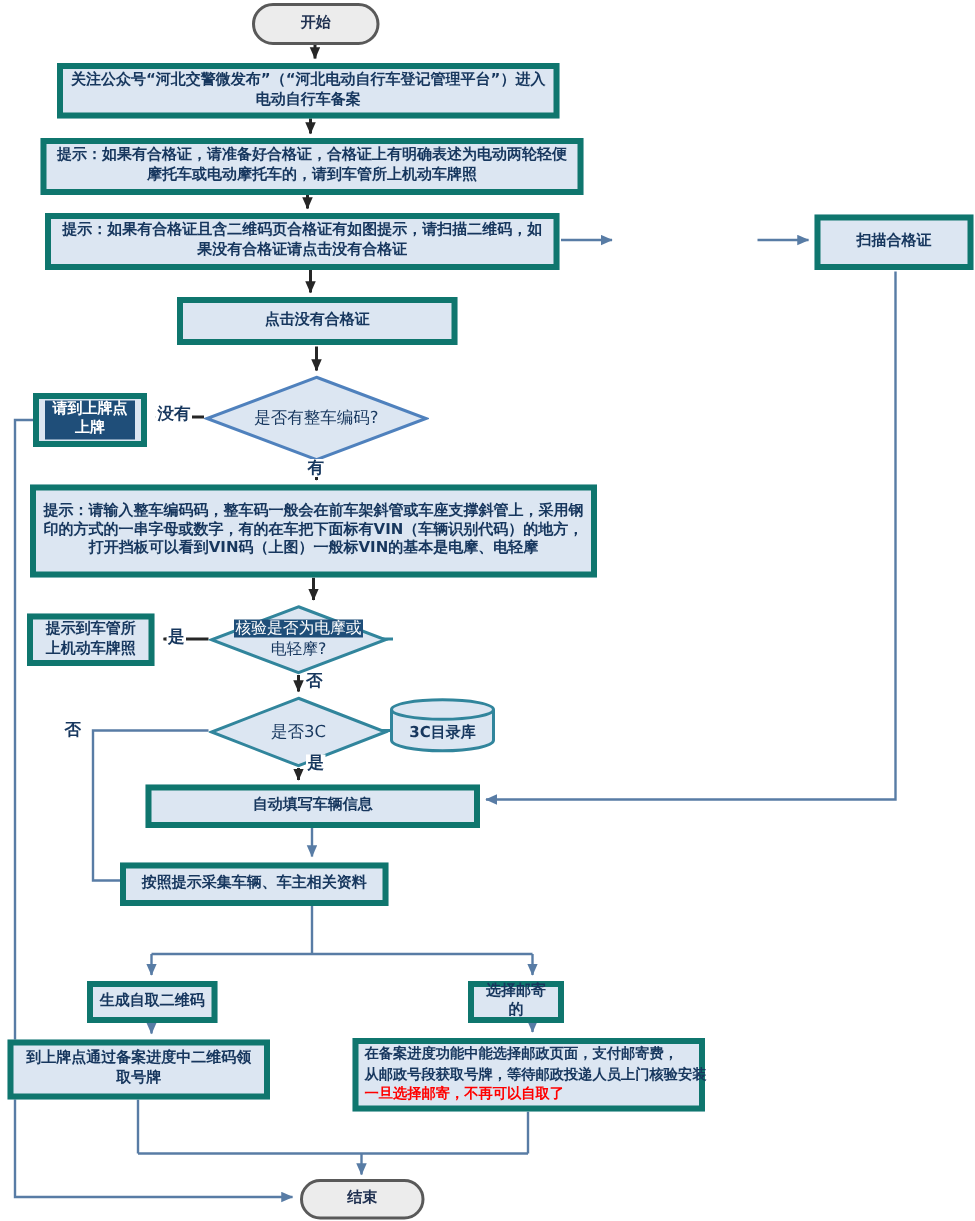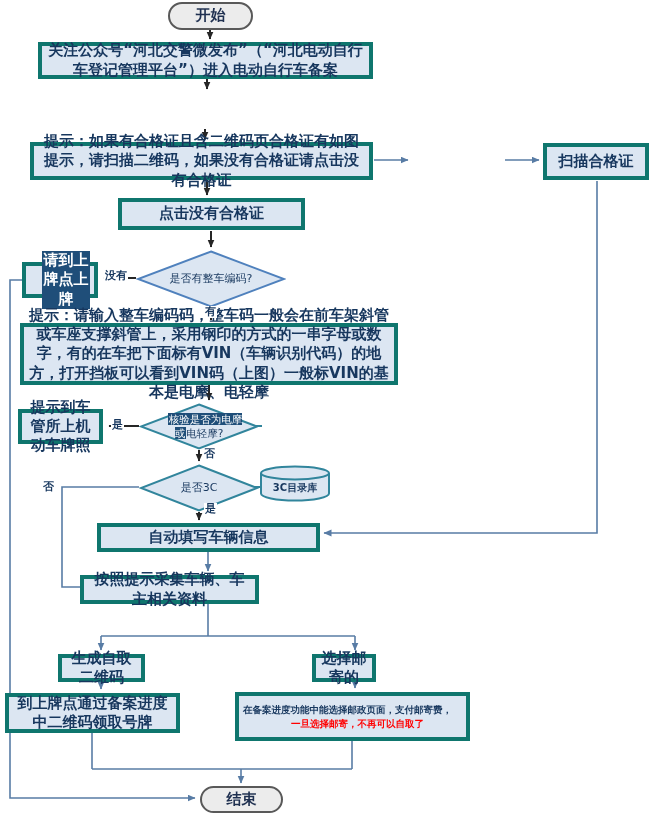--- a/index.html
+++ b/index.html
@@ -5,29 +5,29 @@
   html,body{margin:0;padding:0;background:#fff;}
   .canvas{
     position:relative;width:650px;height:814px;background:#ffffff;overflow:hidden;
     font-family:"DejaVu Sans",sans-serif;
   }
   .wires{position:absolute;left:0;top:0;width:650px;height:814px;z-index:1;}
   .node{
     position:absolute;box-sizing:border-box;z-index:2;
     display:flex;align-items:center;justify-content:center;
     text-align:center;font-weight:bold;color:#17375e;
-    font-size:15px;line-height:1.28;padding:2px 4px;
+    font-size:10px;line-height:1.28;padding:2px 4px;
   }
   .proc{background:#dce6f2;border:4px solid #0f766e;}
   .terminal{background:#ececec;border:2px solid #595959;border-radius:999px;color:#1f3050;}
   .small-font{font-size:10.5px;}
   .note{font-size:9.5px;line-height:1.45;flex-direction:column;align-items:flex-start;text-align:left;padding:3px 4px;}
   .note div{white-space:nowrap;}
-  .red{color:#ff0000;margin-left:48px;}
-  .hl{background:#1f4e79;color:#ffffff;padding:0 1px;margin-left:12px;}
+  .red{color:#ff0000;}
+  .hl{background:#1f4e79;color:#ffffff;padding:0 1px;}
   .diamond{position:absolute;z-index:2;}
   .diamond svg{position:absolute;left:0;top:0;width:100%;height:100%;}
   .dshape1{fill:#dce6f2;stroke:#4f81bd;stroke-width:2;}
   .dshape2{fill:#dce6f2;stroke:#31859c;stroke-width:2;}
   .dtext{
     position:absolute;inset:0;display:flex;align-items:center;justify-content:center;
     text-align:center;font-weight:normal;color:#17375e;font-size:10.5px;line-height:1.25;padding:0 14px;
   }
   .cyl{position:absolute;z-index:2;}
   .cyl svg{position:absolute;left:0;top:0;width:100%;height:100%;}
@@ -93,20 +93,23 @@
   <div class="node terminal" style="left:168px;top:2px;width:85px;height:28px">
     <span>开始</span>
   </div>
   <div class="node terminal" style="left:200px;top:786px;width:83px;height:27px">
     <span>结束</span>
   </div>
 
   <div class="node proc" style="left:38px;top:42px;width:335px;height:37px">
     <span>关注公众号“河北交警微发布”（“河北电动自行车登记管理平台”）进入电动自行车备案</span>
   </div>
+  <div class="node proc" style="left:27px;top:92px;width:362px;height:38px">
+    <span>提示：如果有合格证，请准备好合格证，合格证上有明确表述为电动两轮轻便摩托车或电动摩托车的，请到车管所上机动车牌照</span>
+  </div>
   <div class="node proc" style="left:30px;top:142px;width:343px;height:38px">
     <span>提示：如果有合格证且含二维码页合格证有如图提示，请扫描二维码，如果没有合格证请点击没有合格证</span>
   </div>
   <div class="node proc" style="left:543px;top:143px;width:106px;height:37px">
     <span>扫描合格证</span>
   </div>
   <div class="node proc" style="left:118px;top:198px;width:187px;height:32px">
     <span>点击没有合格证</span>
   </div>
   <div class="node proc" style="left:22px;top:262px;width:76px;height:36px">
@@ -128,20 +131,21 @@
     <span>生成自取二维码</span>
   </div>
   <div class="node proc" style="left:312px;top:654px;width:64px;height:28px">
     <span>选择邮寄的</span>
   </div>
   <div class="node proc" style="left:5px;top:693px;width:175px;height:40px;padding:2px 6px">
     <span>到上牌点通过备案进度中二维码领取号牌</span>
   </div>
   <div class="node proc note" style="left:235px;top:692px;width:235px;height:49px">
     <div>在备案进度功能中能选择邮政页面，支付邮寄费，</div>
+    <div>从邮政号段获取号牌，等待邮政投递人员上门核验安装</div>
     <div class="red">一旦选择邮寄，不再可以自取了</div>
   </div>
 
   <div class="diamond" style="left:136px;top:250px;width:150px;height:58px">
     <svg viewBox="0 0 150 58" preserveAspectRatio="none">
       <polygon class="dshape1" points="75,1.5 148,29 75,56.5 2,29"></polygon>
     </svg>
     <div class="dtext" style="font-size:11px">是否有整车编码?</div>
   </div>
 

